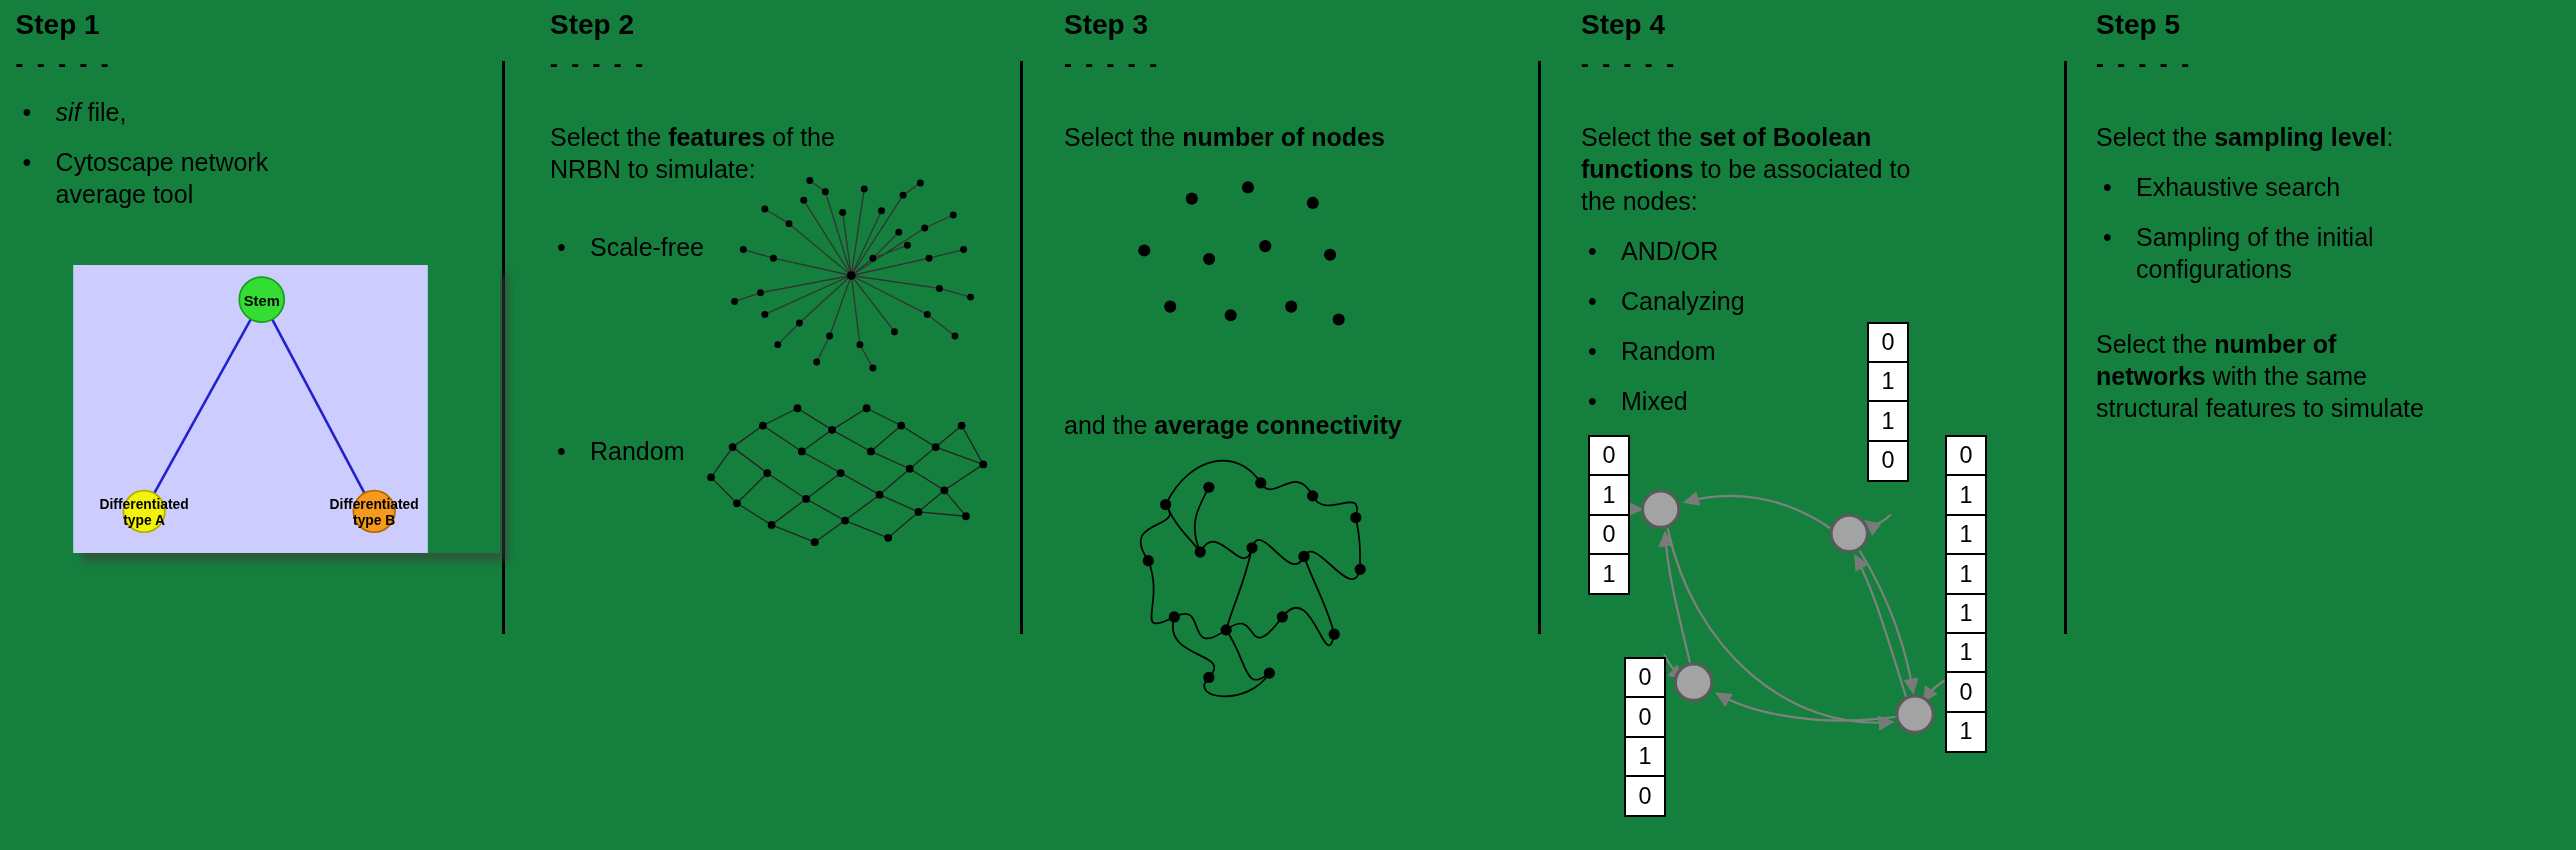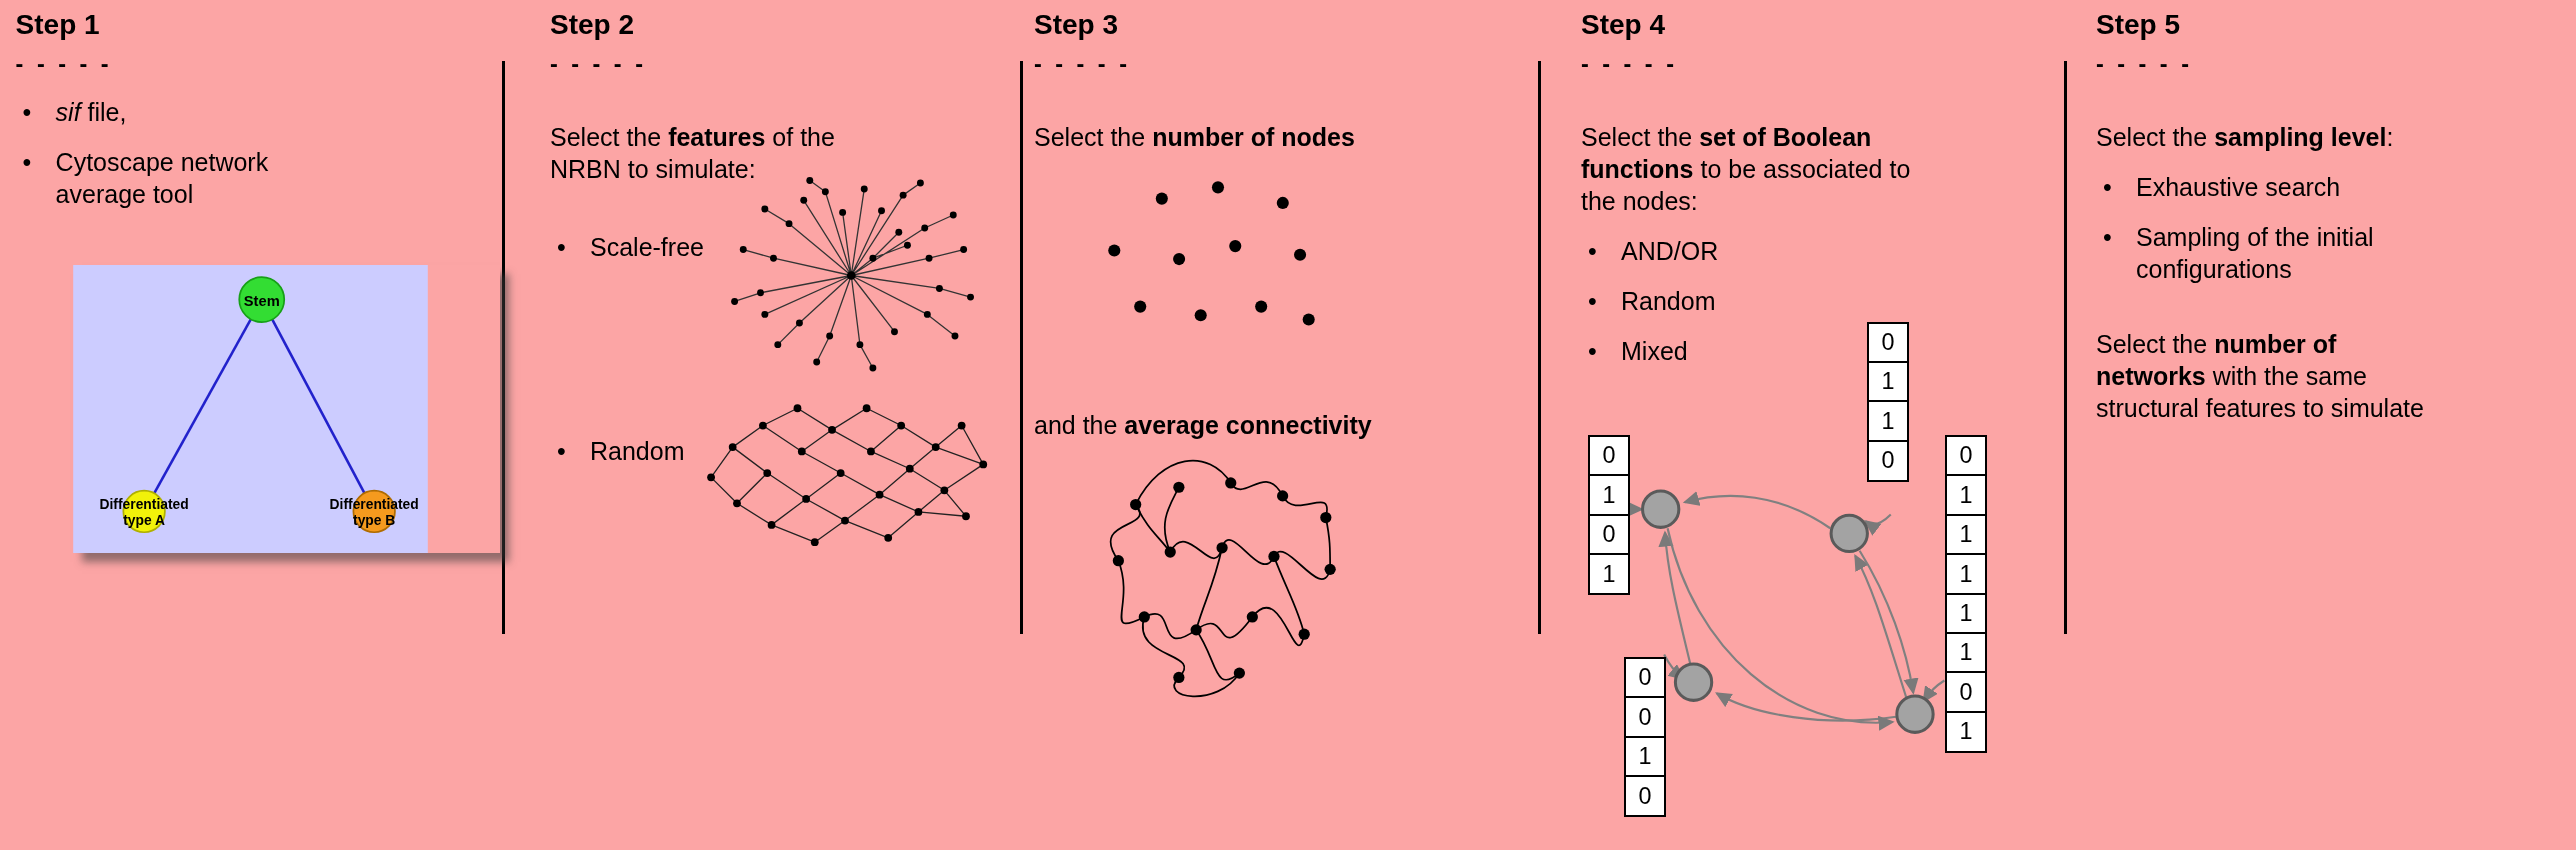--- a/index.html
+++ b/index.html
@@ -1,18 +1,18 @@
 <!DOCTYPE html>
 <html style="font-size:14px"><head>
 <meta charset="utf-8">
 <style>
   * { box-sizing: border-box; }
   html,body { margin:0; padding:0; background:#ffffff; }
   body { font-family:"Liberation Sans","DejaVu Sans",sans-serif; color:#000; }
-  .canvas { position:relative; width:2576px; height:851px; background:#fca5a5; overflow:hidden; }
+  .canvas { position:relative; width:2576px; height:851px; background:#15803d; overflow:hidden; }
 
   .divider { position:absolute; top:61px; width:2.6px; height:573px; background:#000; }
 
   .col { position:absolute; top:0; }
   .step-title { font-size:28px; font-weight:bold; margin:8.7px 0 0 0; }
   .dashes { font-size:23.4px; font-weight:bold; letter-spacing:3.5px; margin-top:10.4px; white-space:nowrap; }
   .para { font-size:25px; line-height:1.28; margin:43px 0 0 0; }
   .para b { font-weight:bold; }
   .bullets { list-style:none; margin:12px 0 0 0; padding:0; font-size:25px; line-height:1.28; }
   .bullets li { position:relative; padding-left:40px; margin-top:18px; }
@@ -166,21 +166,21 @@
           <circle cx="285" cy="80" r="4.5"></circle>
             <circle cx="295" cy="130" r="4.5"></circle>
           <circle cx="315" cy="55" r="4.5"></circle>
             <circle cx="320" cy="160" r="4.5"></circle>
           <circle cx="340" cy="100" r="4.5"></circle>
         </g>
       </svg>
     </div>
   </div>
 
-  <div class="col" style="left:1034px; width:467px;">
+  <div class="col" style="left:1064px; width:467px;">
     <h2 class="step-title">Step 3</h2>
     <div class="dashes">- - - - -</div>
     <p class="para"><span>Select the </span><b>number of nodes</b></p>
 
     <svg class="dots-fig" width="247" height="197" viewBox="0 0 285 228">
       <g fill="#000">
         <circle cx="85" cy="25" r="7"></circle>
           <circle cx="150" cy="12" r="7"></circle>
         <circle cx="225" cy="30" r="7"></circle>
           <circle cx="30" cy="85" r="7"></circle>
@@ -226,20 +226,21 @@
       </g>
     </svg>
   </div>
 
   <div class="col" style="left:1581px; width:467px; height:851px;">
     <h2 class="step-title">Step 4</h2>
     <div class="dashes">- - - - -</div>
     <p class="para"><span>Select the </span><b>set of Boolean</b><br><b>functions</b><span> to be associated to</span><br><span>the nodes:</span></p>
     <ul class="bullets">
       <li>AND/OR</li>
+      <li>Canalyzing</li>
       <li>Random</li>
       <li>Mixed</li>
     </ul>
 
     <div class="s4-wrap">
       <svg class="s4-graph" width="450" height="538" viewBox="0 0 520 622">
         <defs>
           <marker id="arr" markerWidth="9" markerHeight="9" refX="6.5" refY="3.5" orient="auto">
             <path d="M0,0 L7.5,3.5 L0,7 Z" fill="#7a7a7a"></path>
           </marker>

